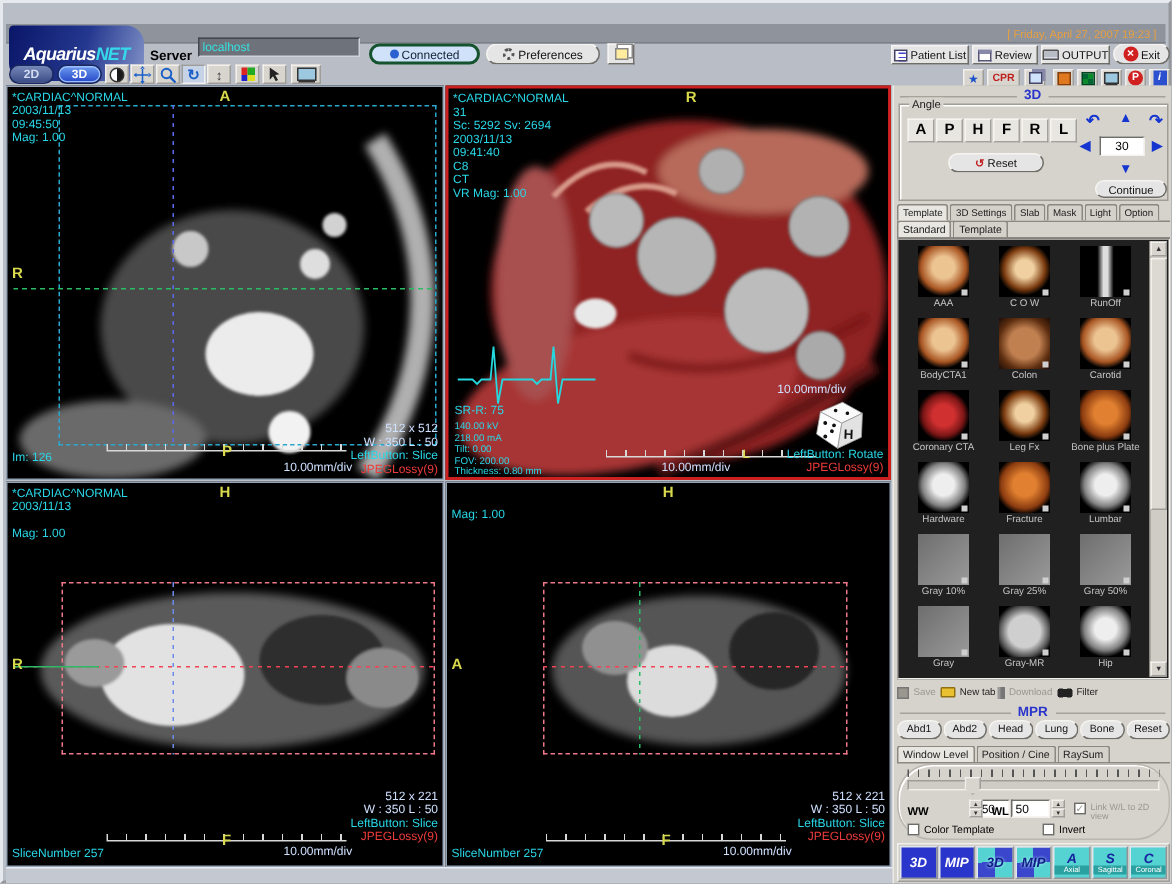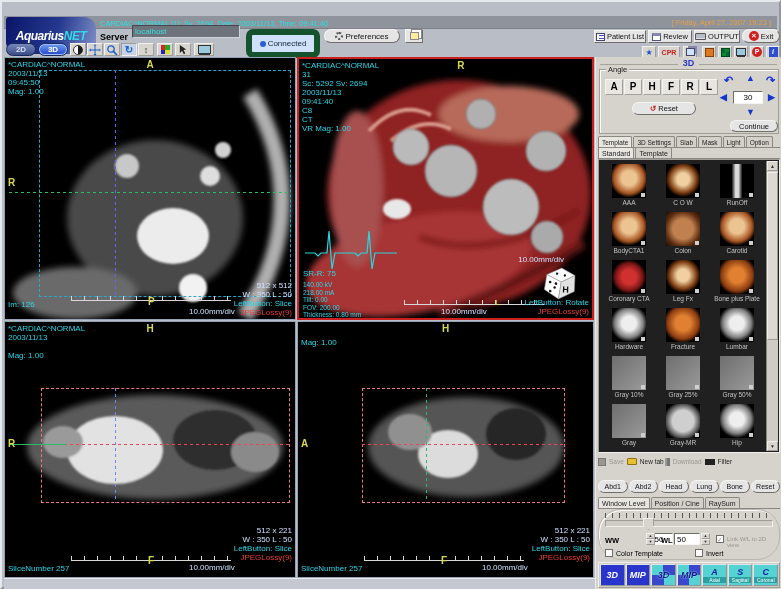--- a/index.html
+++ b/index.html
@@ -114,31 +114,30 @@
 .i-bino { width:10px; height:6px; background:radial-gradient(circle at 25% 50%,#222 0 40%,transparent 41%),radial-gradient(circle at 75% 50%,#222 0 40%,transparent 41%); }
 .dice { position:absolute; transform:rotate(6deg); }
 </style>
 </head>
 <body>
 
 <div class="win">
 
 
   <div class="hdr"></div>
-  <div class="study">CARDIAC^NORMAL [1]: Sv: 2694, Date: 2003/11/13, Time: 09:41:40</div>
   <div class="dtime">[ Friday, April 27, 2007 19:23 ]</div>
 
   <div class="logo">
     <span>Aquarius</span>
       <span class="net">NET</span>
   </div>
 
   <div class="abs" style="left:98px;top:30px;font-size:9px;font-weight:bold;color:#000;">Server</div>
   <input class="inp" style="left: 130px; top: 12px; width: 108px; height: 13px; background: rgb(110, 115, 123); color: rgb(53, 224, 224); border-color: rgb(68, 72, 78) rgb(207, 210, 216) rgb(207, 210, 216) rgb(68, 72, 78); margin-top: 11px;" value="localhost">
-  <div class="b rnd" style="left:244px;top:27px;width:74px;height:29px;background:#cfe2fa;border:6px solid #14532d;color:#123;">
+  <div class="b rnd" style="left:244px;top:27px;width:74px;height:14px;background:#cfe2fa;border:2px solid #14532d;color:#123;">
     <span class="i-dot"></span>
     <span>Connected</span>
   </div>
   <div class="b rnd" style="left:322px;top:27px;width:76px;height:14px;">
     <span class="i-gear"></span>
     <span>Preferences</span>
   </div>
   <div class="b" style="left:403px;top:27px;width:18px;height:14px;">
     <span class="i-copy"></span>
   </div>
@@ -519,20 +518,21 @@
       <span class="i-save"></span>
       <span class="dis">Save</span>
       <span class="i-folder"></span>
       <span>New tab</span>
       <span class="i-pin"></span>
       <span class="dis">Download</span>
       <span class="i-bino"></span>
       <span>Filter</span>
     </div>
 
+    <div class="sect" style="top:412px;"><span>MPR</span></div>
     <div style="position:absolute;left:2px;top:423px;width:182px;display:flex;gap:1px;">
       <div class="b rnd" style="position:relative;flex:1;height:13px;font-size:7px;">Abd1</div>
       <div class="b rnd" style="position:relative;flex:1;height:13px;font-size:7px;">Abd2</div>
       <div class="b rnd" style="position:relative;flex:1;height:13px;font-size:7px;">Head</div>
       <div class="b rnd" style="position:relative;flex:1;height:13px;font-size:7px;">Lung</div>
       <div class="b rnd" style="position:relative;flex:1;height:13px;font-size:7px;">Bone</div>
       <div class="b rnd" style="position:relative;flex:1;height:13px;font-size:7px;">Reset</div>
     </div>
     <div class="tabs" style="left:2px;top:439px;width:182px;height:13px;">
       <div class="tab on" style="font-size:7px;">Window Level</div>

